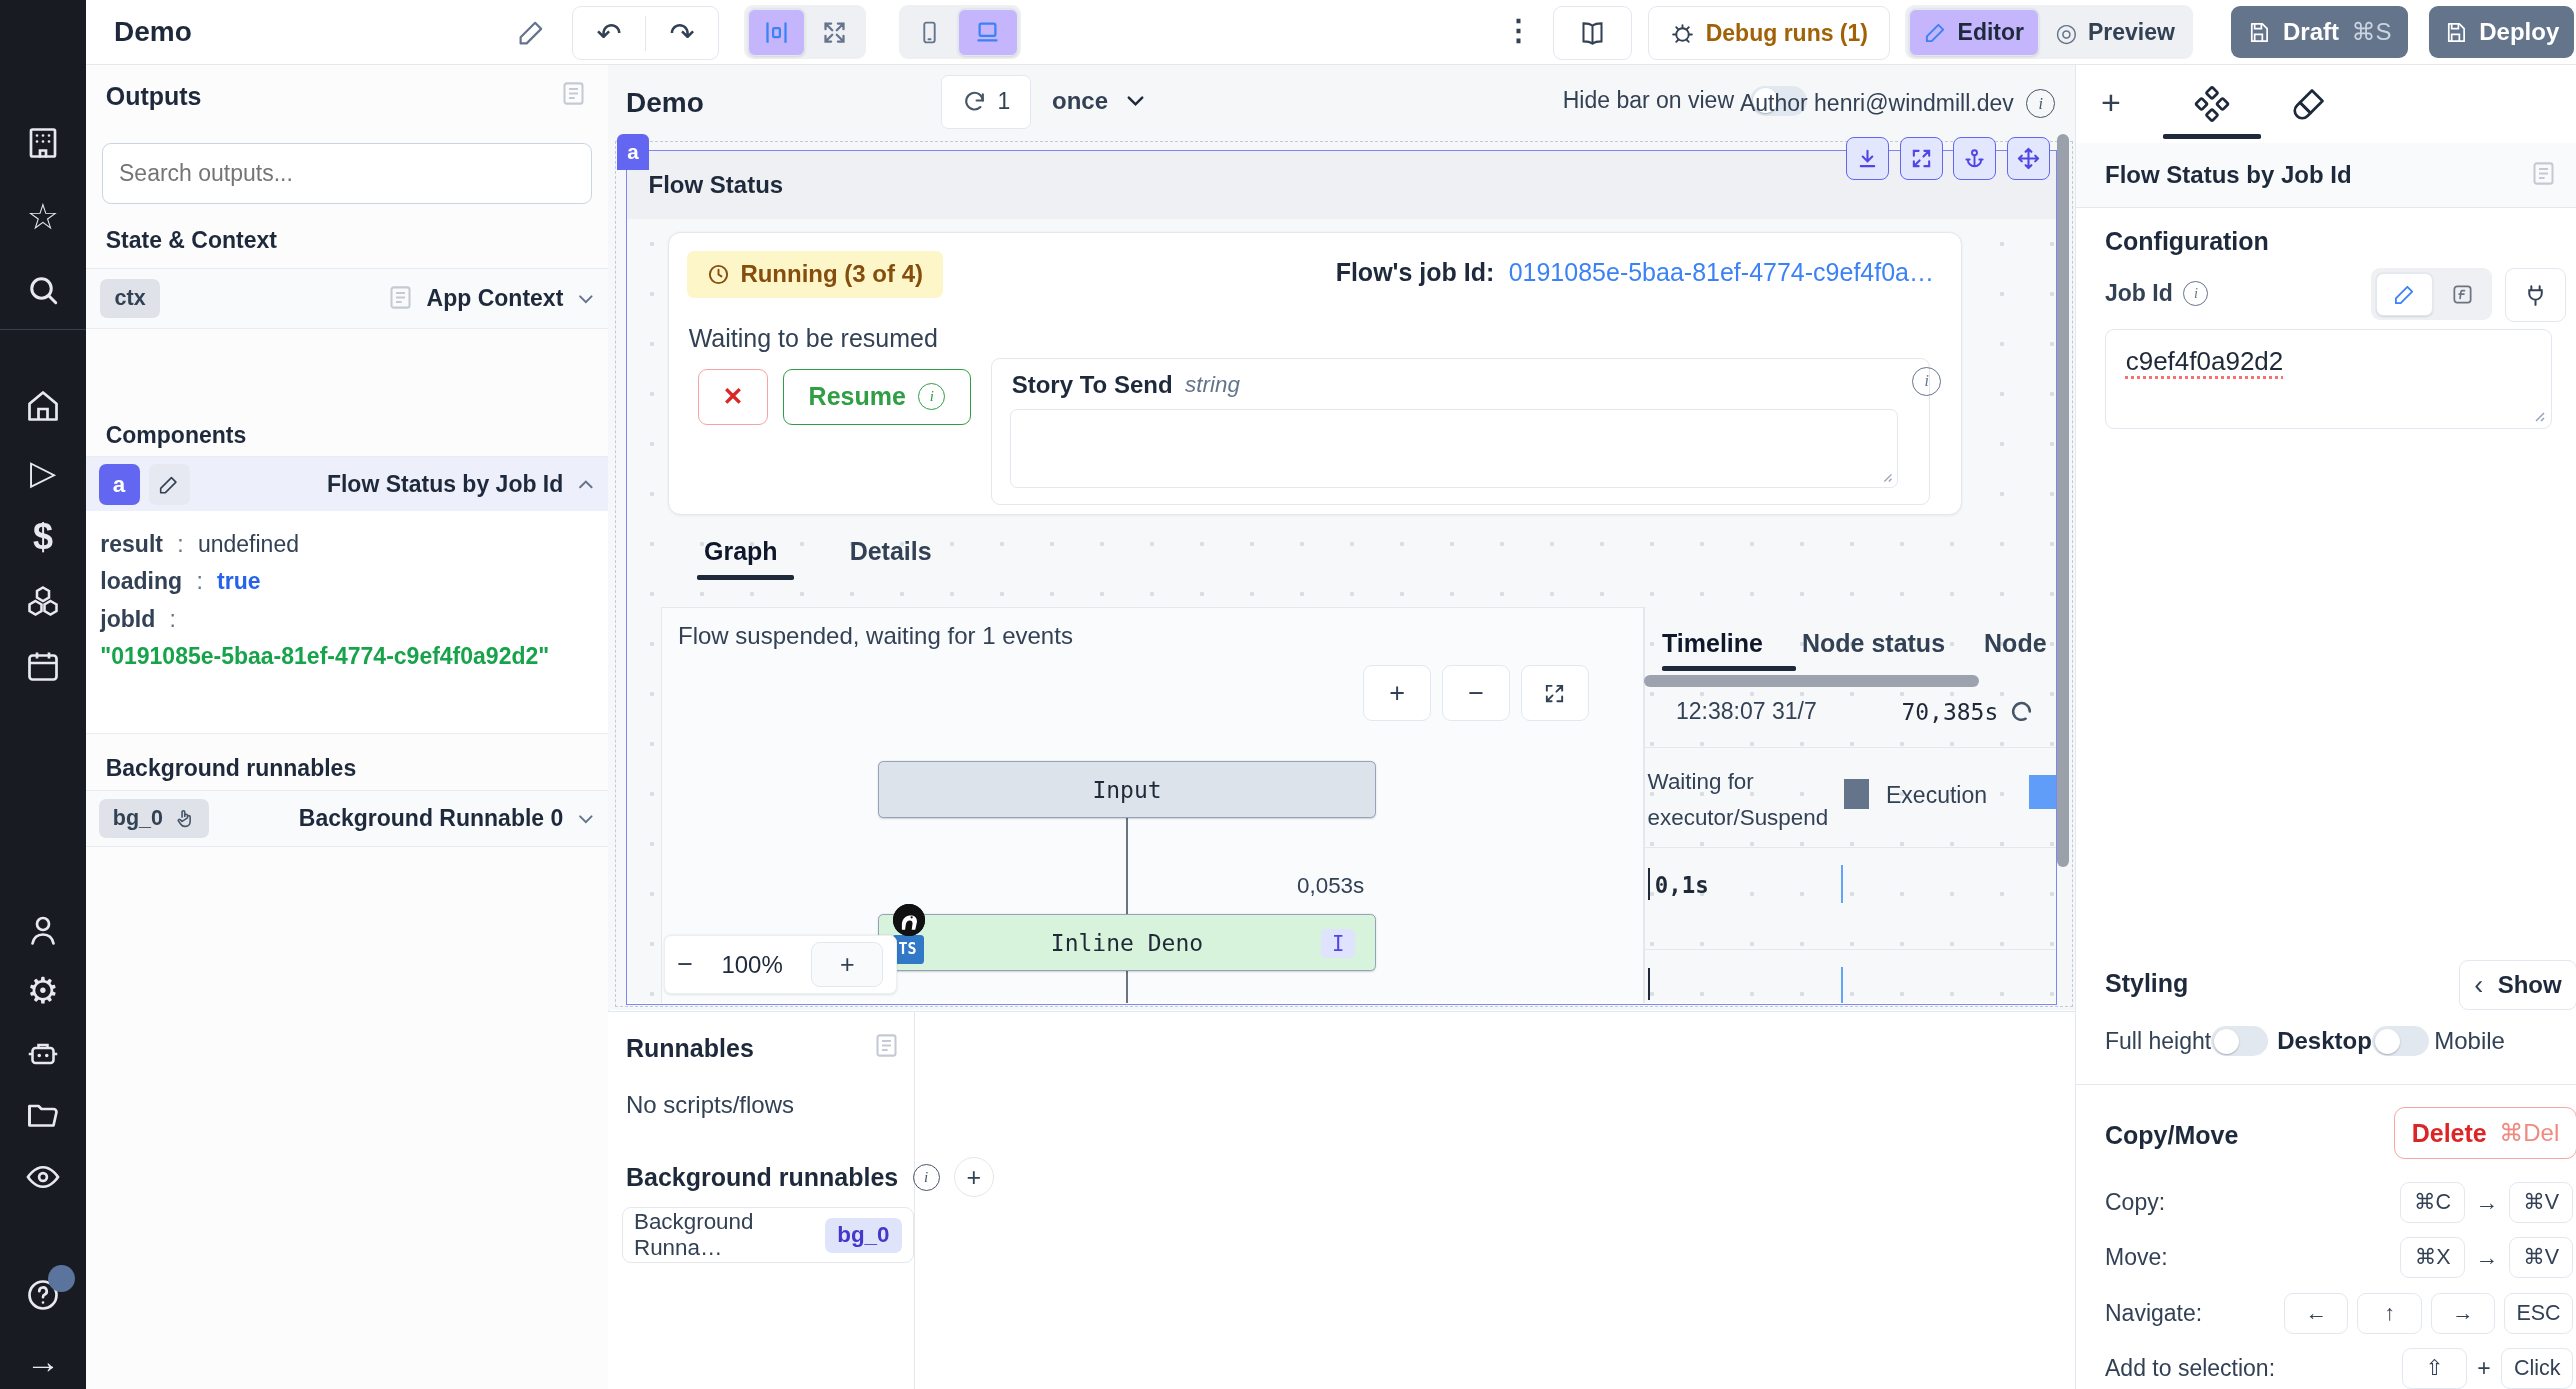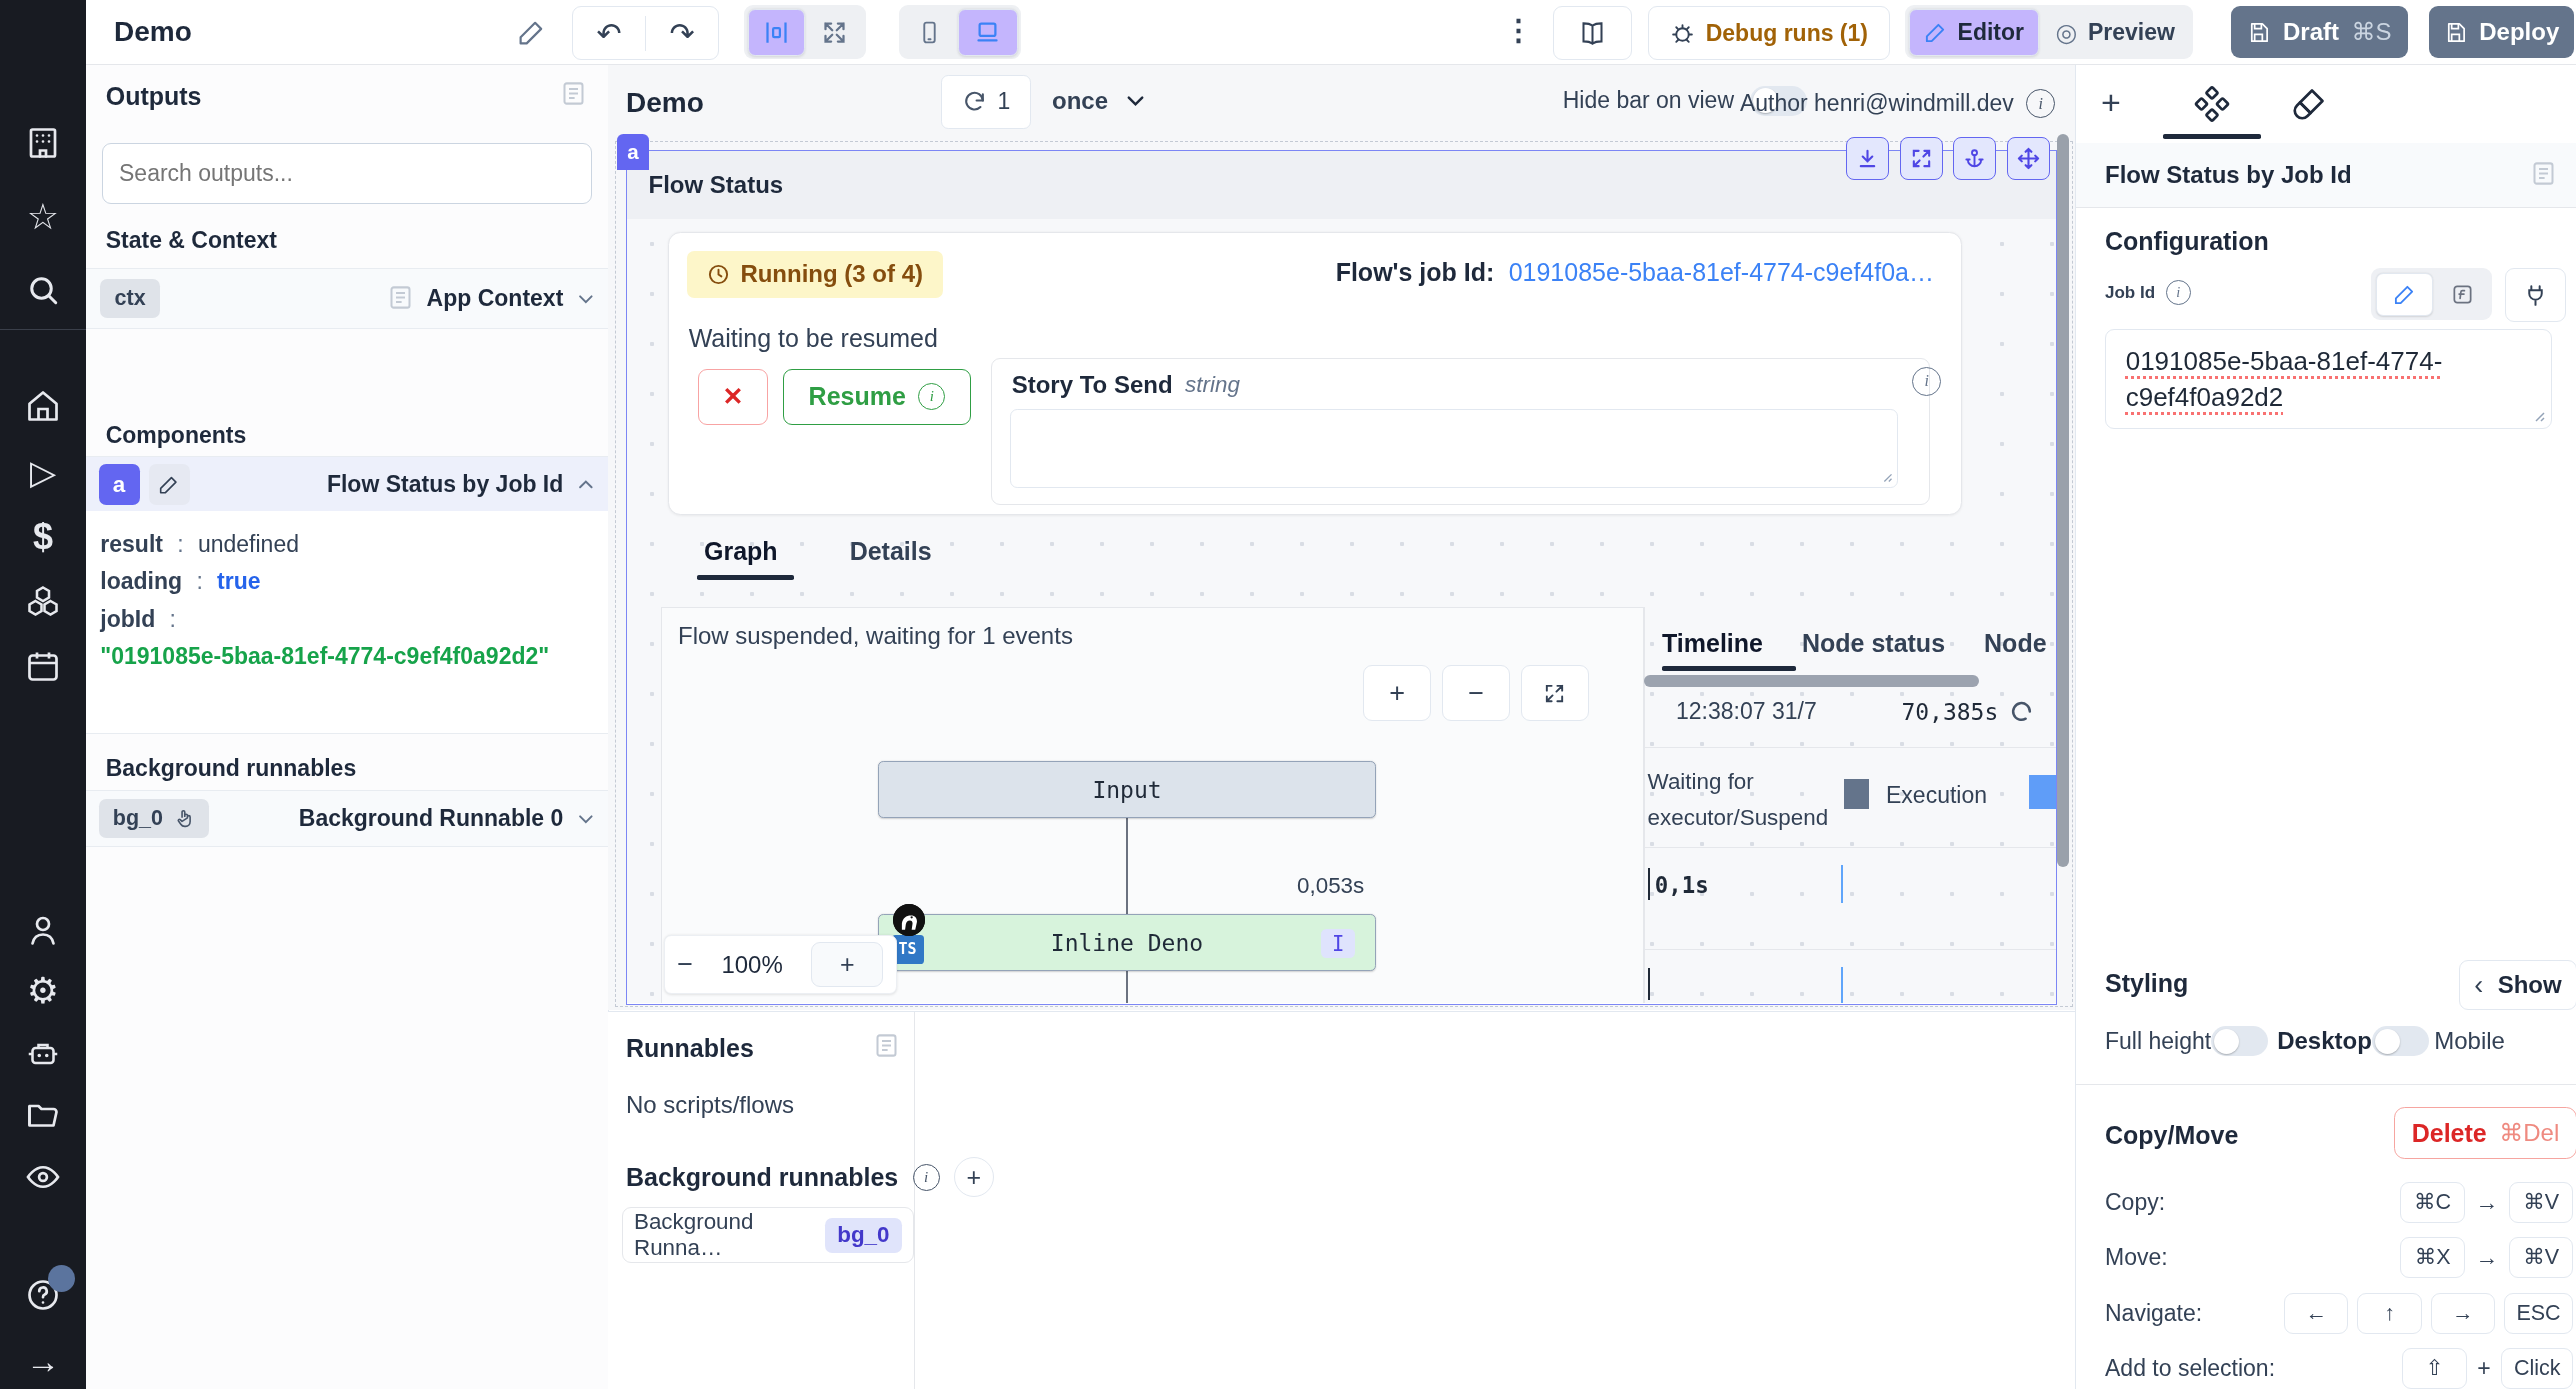--- a/index.html
+++ b/index.html
@@ -511,21 +511,21 @@
     <span class="b" style="margin-left:29px;font-size:24px;color:#1e293b">Flow Status by Job Id</span>
     <span class="docicon" style="margin-left:auto;margin-right:19.7px">
       <svg viewBox="0 0 24 24" fill="none" stroke="currentColor" stroke-width="1.8">
           <rect x="4" y="3" width="16" height="18" rx="2"></rect>
           <path d="M8 8h8M8 12h8M8 16h5"></path>
         </svg>
     </span>
   </div>
   <div class="abs b" style="left:29px;top:163px;font-size:25px;color:#1e293b">Configuration</div>
   <div class="abs row" style="left:29px;top:216px;gap:10.7px">
-    <span style="font-size:17px;color:#334155;font-weight:600">Job Id</span>
+    <span style="font-size:23px;color:#334155;font-weight:600">Job Id</span>
     <span class="icircle" style="width:23px;height:23px;color:#64748b;font-size:14.3px">i</span>
   </div>
   <div class="abs row" style="left:295px;top:204px;height:52px;background:#eef0f4;border-radius:9px;padding:0 5.4px;gap:5.4px">
     <span style="width:55px;height:41px;background:#fff;border:0.9px solid #e2e8f0;border-radius:7.2px;box-shadow:0 0.9px 1.8px rgba(0,0,0,.12);display:flex;align-items:center;justify-content:center">
       <svg width="23" height="23" viewBox="0 0 24 24" fill="none" stroke="#3b82f6" stroke-width="1.9">
           <path d="M15 4l5 5L8 21H3v-5z" stroke-linejoin="round"></path>
         </svg>
     </span>
     <span style="width:48px;height:41px;display:flex;align-items:center;justify-content:center">
       <svg width="23" height="23" viewBox="0 0 24 24" fill="none" stroke="#6b7280" stroke-width="1.8">
@@ -533,21 +533,20 @@
           <path d="M14 8h-2.2c-.9 0-1.4.5-1.5 1.4L9.5 16M8.5 11.5h5" stroke-linecap="round"></path>
         </svg>
     </span>
   </div>
   <div class="abs" style="left:429px;top:204px;width:59px;height:52px;border:0.9px solid #e2e8f0;border-radius:9px;display:flex;align-items:center;justify-content:center;background:#fff">
     <svg width="25" height="25" viewBox="0 0 24 24" fill="none" stroke="#334155" stroke-width="1.9" stroke-linecap="round">
         <path d="M8 7V3M16 7V3M6 7h12v3a6 6 0 0 1-12 0zM12 16v5"></path>
       </svg>
   </div>
   <div class="abs" style="left:29px;top:265px;width:447px;height:100px;border:0.9px solid #e2e8f0;border-radius:9px;padding:12.5px 19.7px;box-sizing:border-box;background:#fff">
-    <div style="font-size:26px;color:#1f2937;line-height:36px;text-decoration:underline dotted #f87171 2.7px;text-underline-offset:6.3px">0191085e-5baa-81ef-4774-</div>
     <div style="font-size:26px;color:#1f2937;line-height:36px;text-decoration:underline dotted #f87171 2.7px;text-underline-offset:6.3px">c9ef4f0a92d2</div>
     <svg class="abs" style="right:5.4px;bottom:5.4px" width="16" height="16" viewBox="0 0 16 16" stroke="#94a3b8" stroke-width="1.5">
         <path d="M14 6 6 14M14 11l-3 3"></path>
       </svg>
   </div>
 
   <div class="abs b" style="left:29px;top:905px;font-size:25px;color:#1e293b">Styling</div>
   <div class="abs row" style="left:383px;top:896px;width:116px;height:48px;border:0.9px solid #e2e8f0;border-radius:9px;justify-content:center;gap:14.3px;background:#fff">
     <span style="font-size:27px;color:#334155">‹</span>
     <span class="b" style="font-size:24px;color:#1e293b">Show</span>

